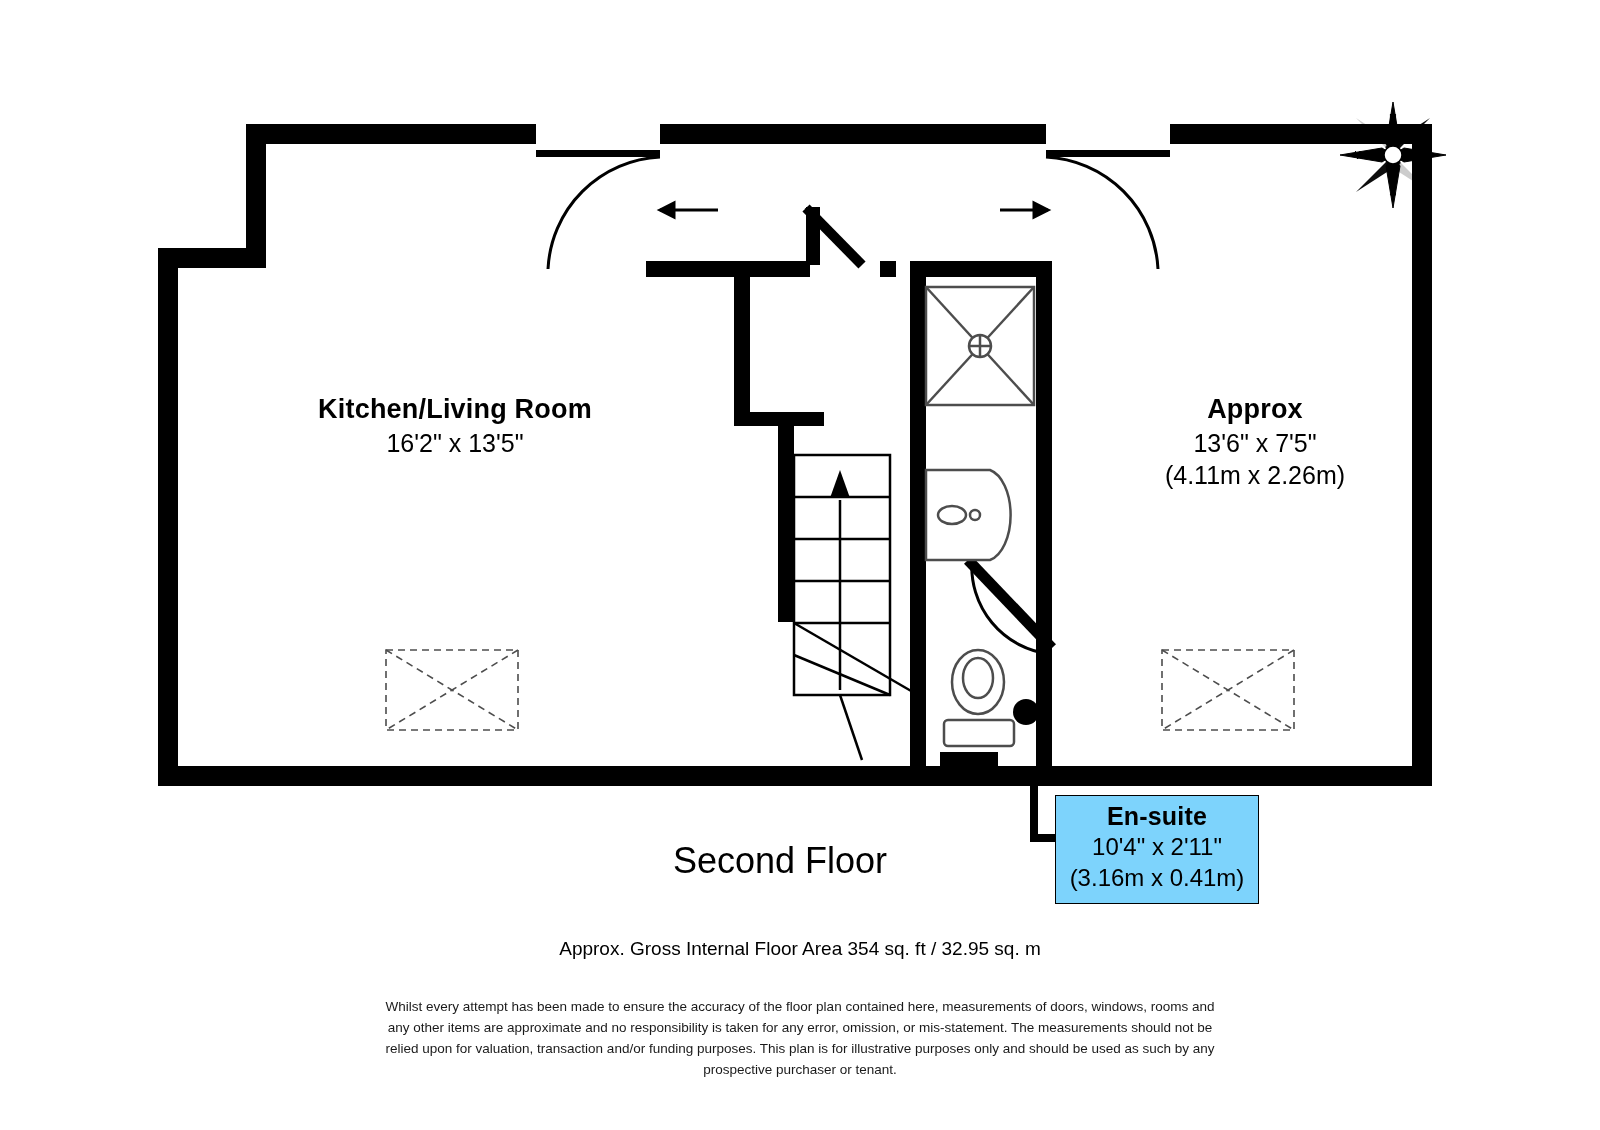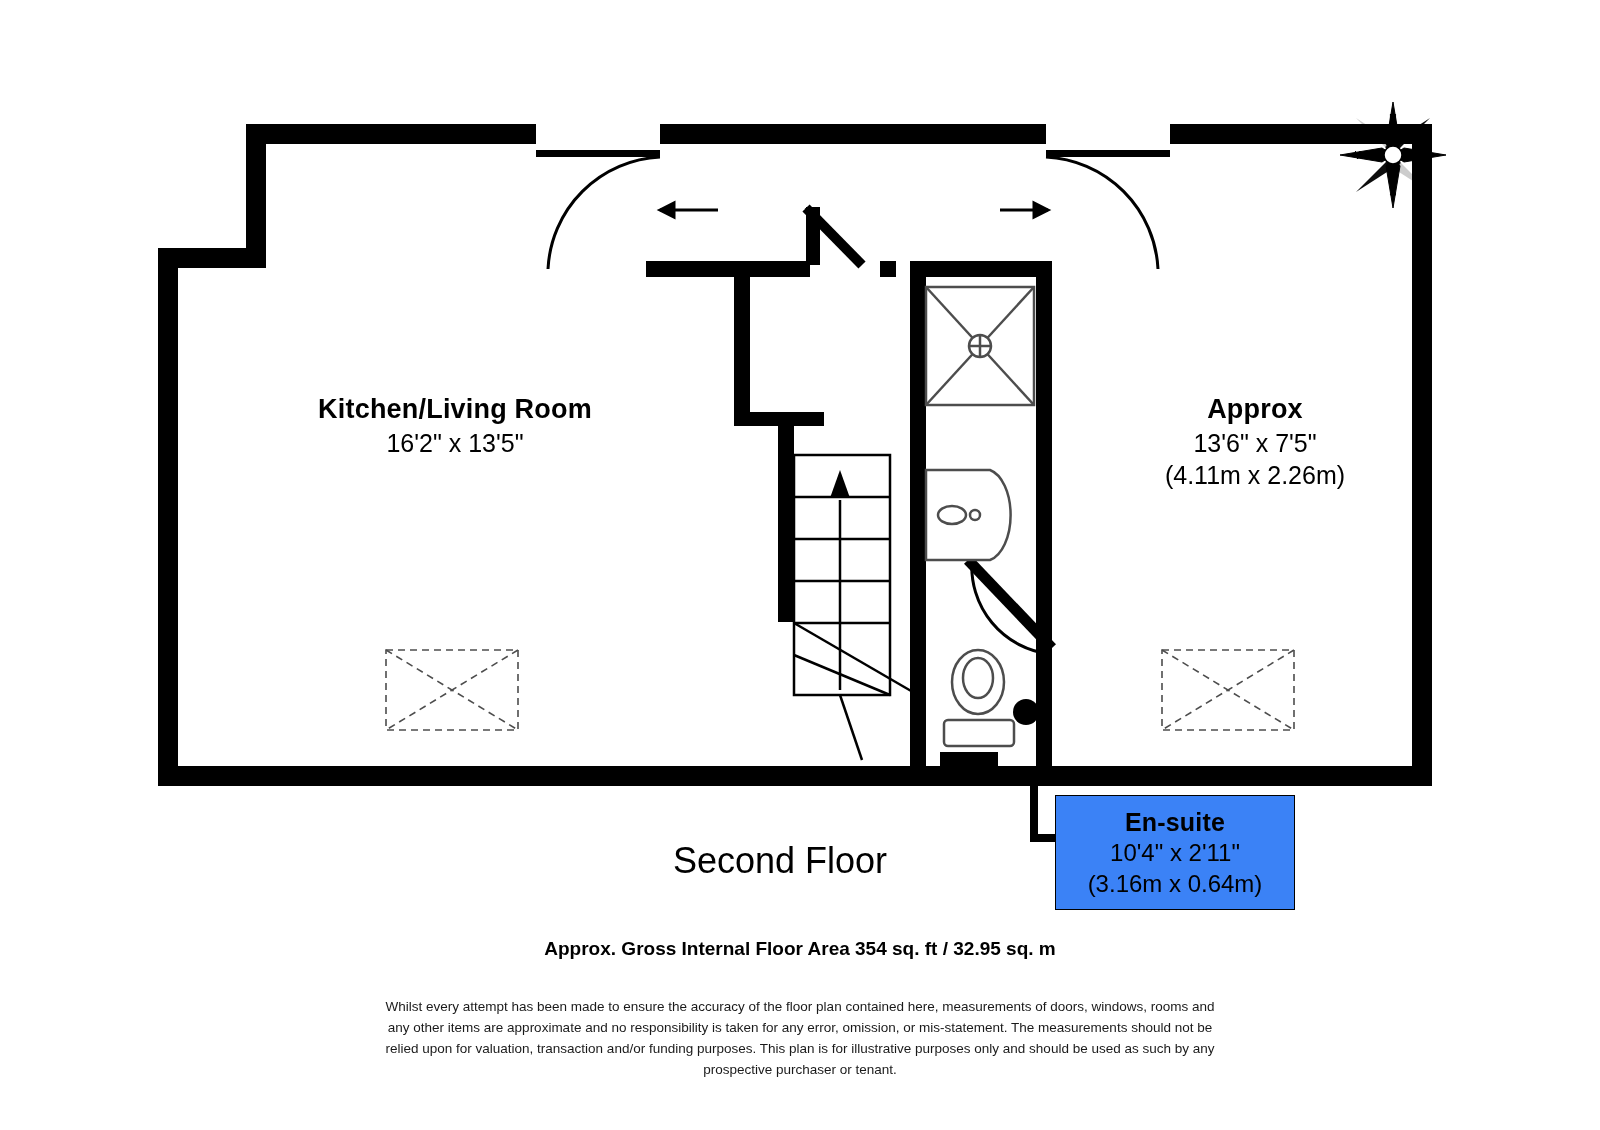--- a/index.html
+++ b/index.html
@@ -3,25 +3,25 @@
 <meta charset="utf-8">
 <style>
   html,body{margin:0;padding:0;background:#ffffff;}
   body{width:1600px;height:1130px;position:relative;font-family:"Liberation Sans",sans-serif;color:#000;overflow:hidden;}
   #plan{position:absolute;left:0;top:0;width:1600px;height:1130px;}
   .room-label{position:absolute;text-align:center;line-height:1.28;}
   .room-label .rname{font-size:27px;font-weight:bold;letter-spacing:0.2px;}
   .room-label .rdim{font-size:25px;font-weight:normal;}
   #kitchen-label{left:230px;top:392px;width:450px;}
   #bedroom-label{left:1030px;top:392px;width:450px;}
-  #ensuite-label{left:1055px;top:795px;width:240px;border:1.6px solid #000;background:#3b82f6;padding:10px 8px 10px;box-sizing:border-box;}
+  #ensuite-label{left:1055px;top:795px;width:204px;border:1.6px solid #000;background:#7dd3fc;padding:4px 8px 10px;box-sizing:border-box;}
   #ensuite-label .rname{font-size:25px;}
   #ensuite-label .rdim{font-size:24px;}
   #floor-title{position:absolute;left:600px;top:840px;width:360px;text-align:center;font-size:36px;font-weight:normal;}
-  #area-note{position:absolute;left:300px;top:938px;width:1000px;text-align:center;font-size:19px;font-weight:bold;}
+  #area-note{position:absolute;left:300px;top:938px;width:1000px;text-align:center;font-size:19px;font-weight:normal;}
   #disclaimer{position:absolute;left:380px;top:965px;width:840px;text-align:center;font-size:13.5px;line-height:1.55;color:#1a1a1a;margin-top:32px;}
   #compass{position:absolute;left:1338px;top:100px;width:110px;height:110px;}
 </style>
 </head>
 <body>
 
 <svg id="plan" viewBox="0 0 1600 1130">
 
   <g fill="#000000">
 
@@ -151,21 +151,21 @@
 
 <div class="room-label" id="bedroom-label">
   <div class="rname">Approx</div>
   <div class="rdim">13'6" x 7'5"</div>
   <div class="rdim">(4.11m x 2.26m)</div>
 </div>
 
 <div class="room-label" id="ensuite-label">
   <div class="rname">En-suite</div>
   <div class="rdim">10'4" x 2'11"</div>
-  <div class="rdim">(3.16m x 0.64m)</div>
+  <div class="rdim">(3.16m x 0.41m)</div>
 </div>
 
 <div id="floor-title">Second Floor</div>
 <div id="area-note">Approx. Gross Internal Floor Area 354 sq. ft / 32.95 sq. m</div>
 <div id="disclaimer">Whilst every attempt has been made to ensure the accuracy of the floor plan contained here, measurements of doors, windows, rooms and any other items are approximate and no responsibility is taken for any error, omission, or mis-statement. The measurements should not be relied upon for valuation, transaction and/or funding purposes. This plan is for illustrative purposes only and should be used as such by any prospective purchaser or tenant.</div>
 
 <svg id="compass" viewBox="0 0 110 110">
   <g fill="#000000" stroke="#000000" stroke-width="1">
     <polygon points="55,2 62,44 55,55 48,44"></polygon>
     <polygon points="108,55 66,62 55,55 66,48"></polygon>

